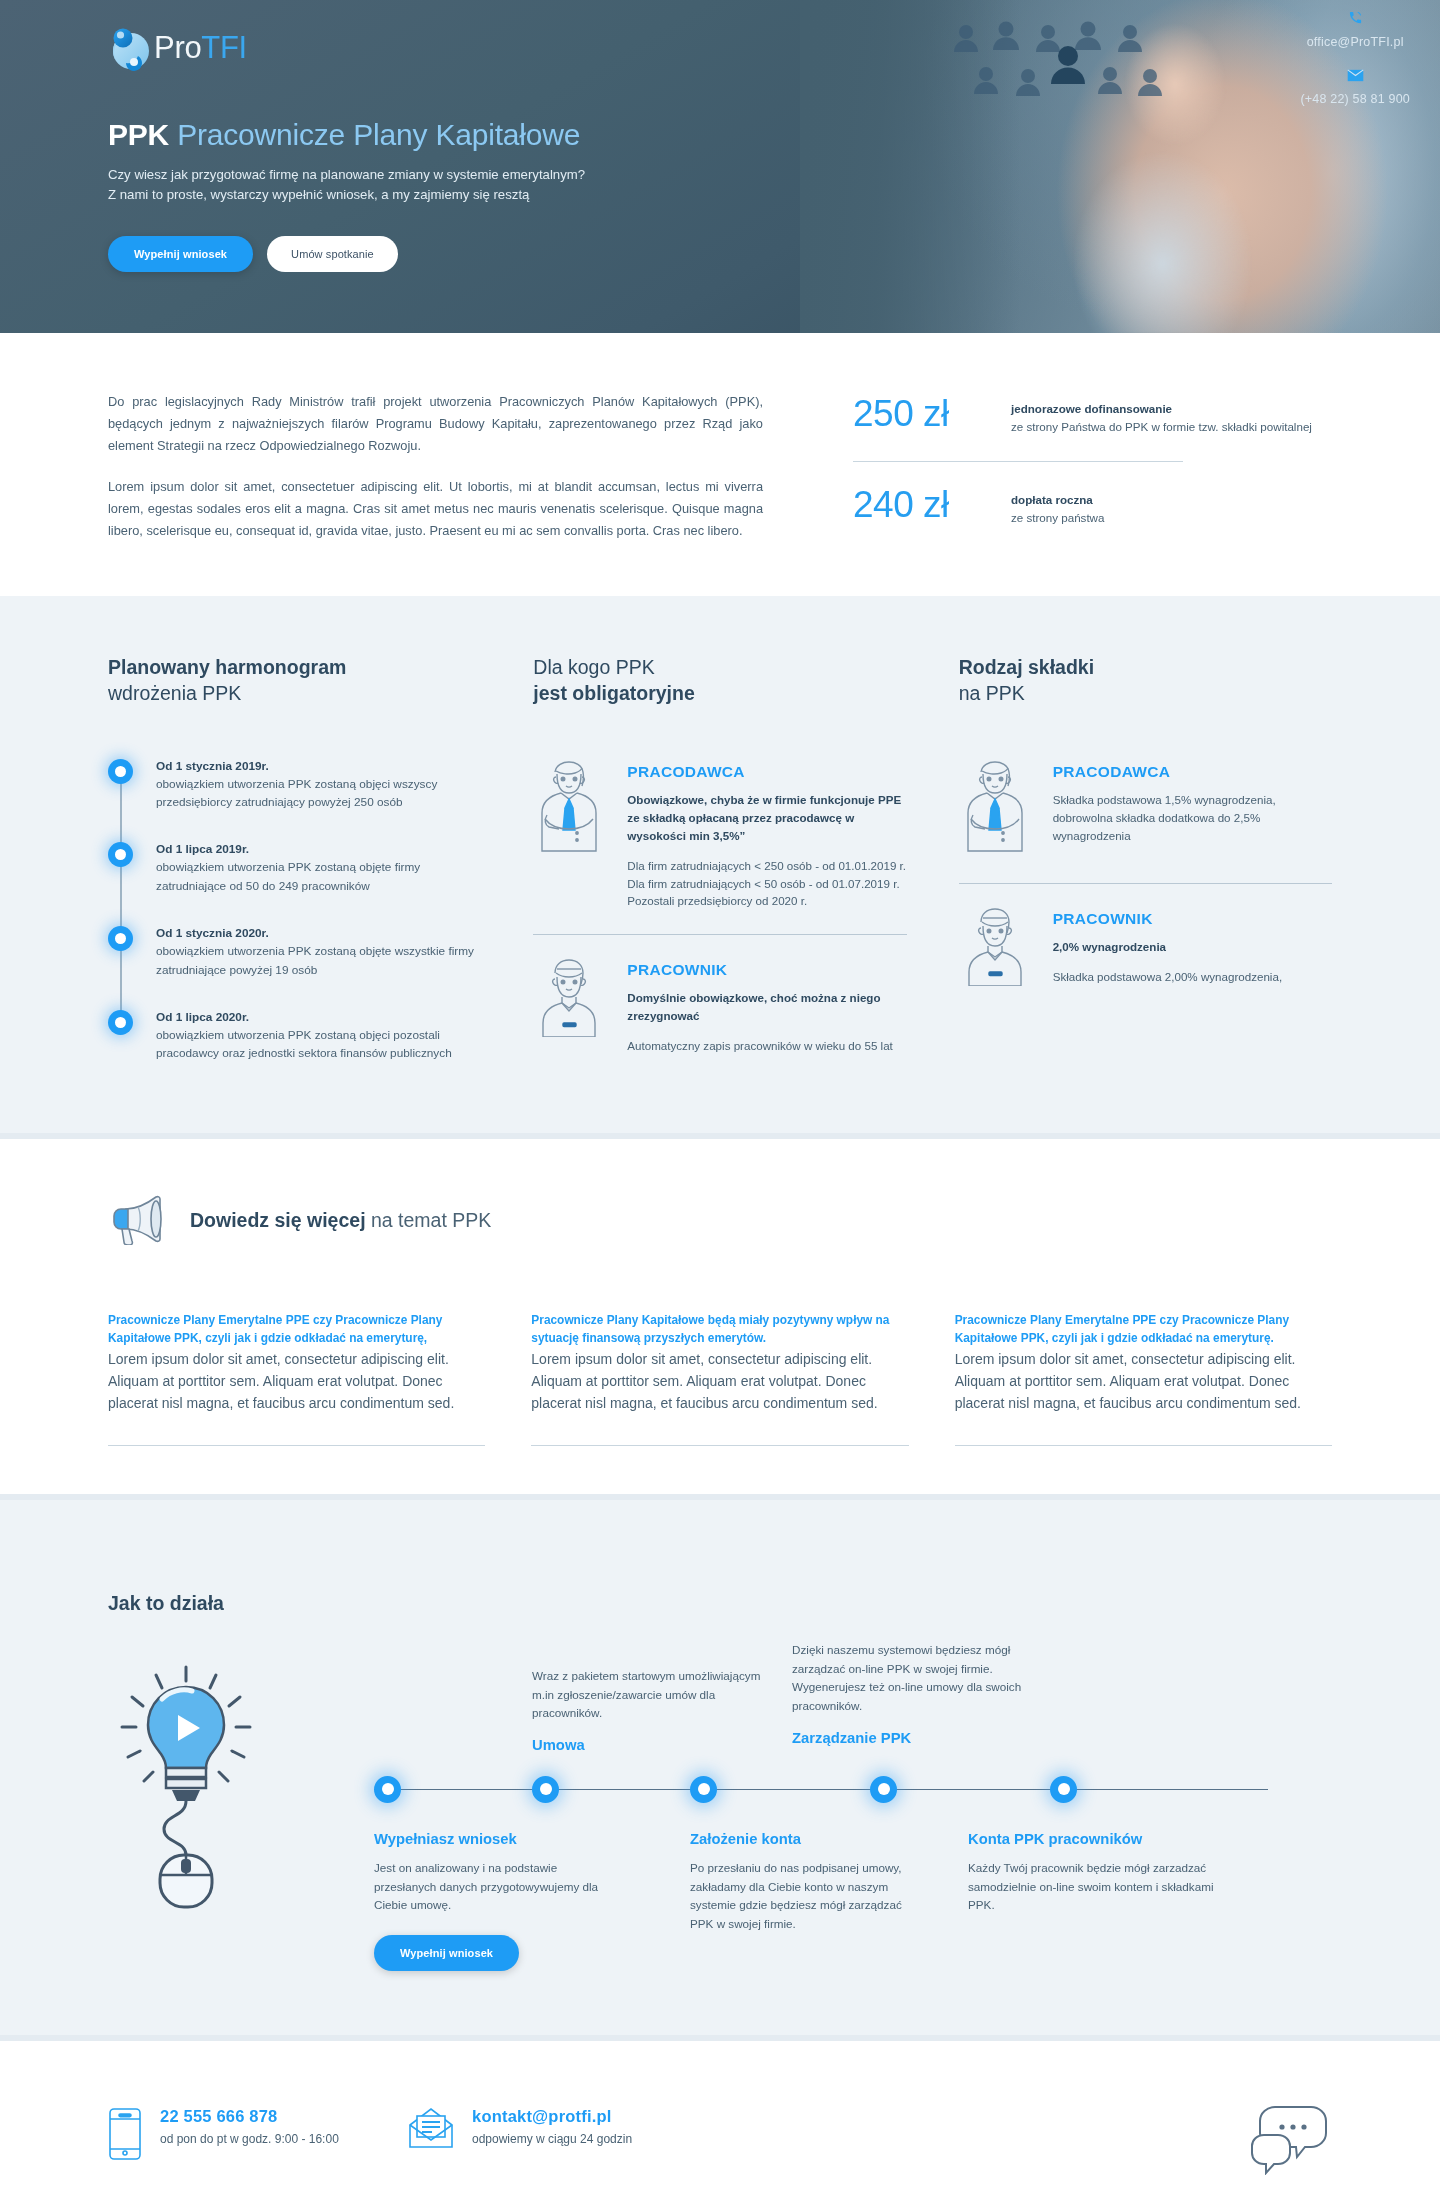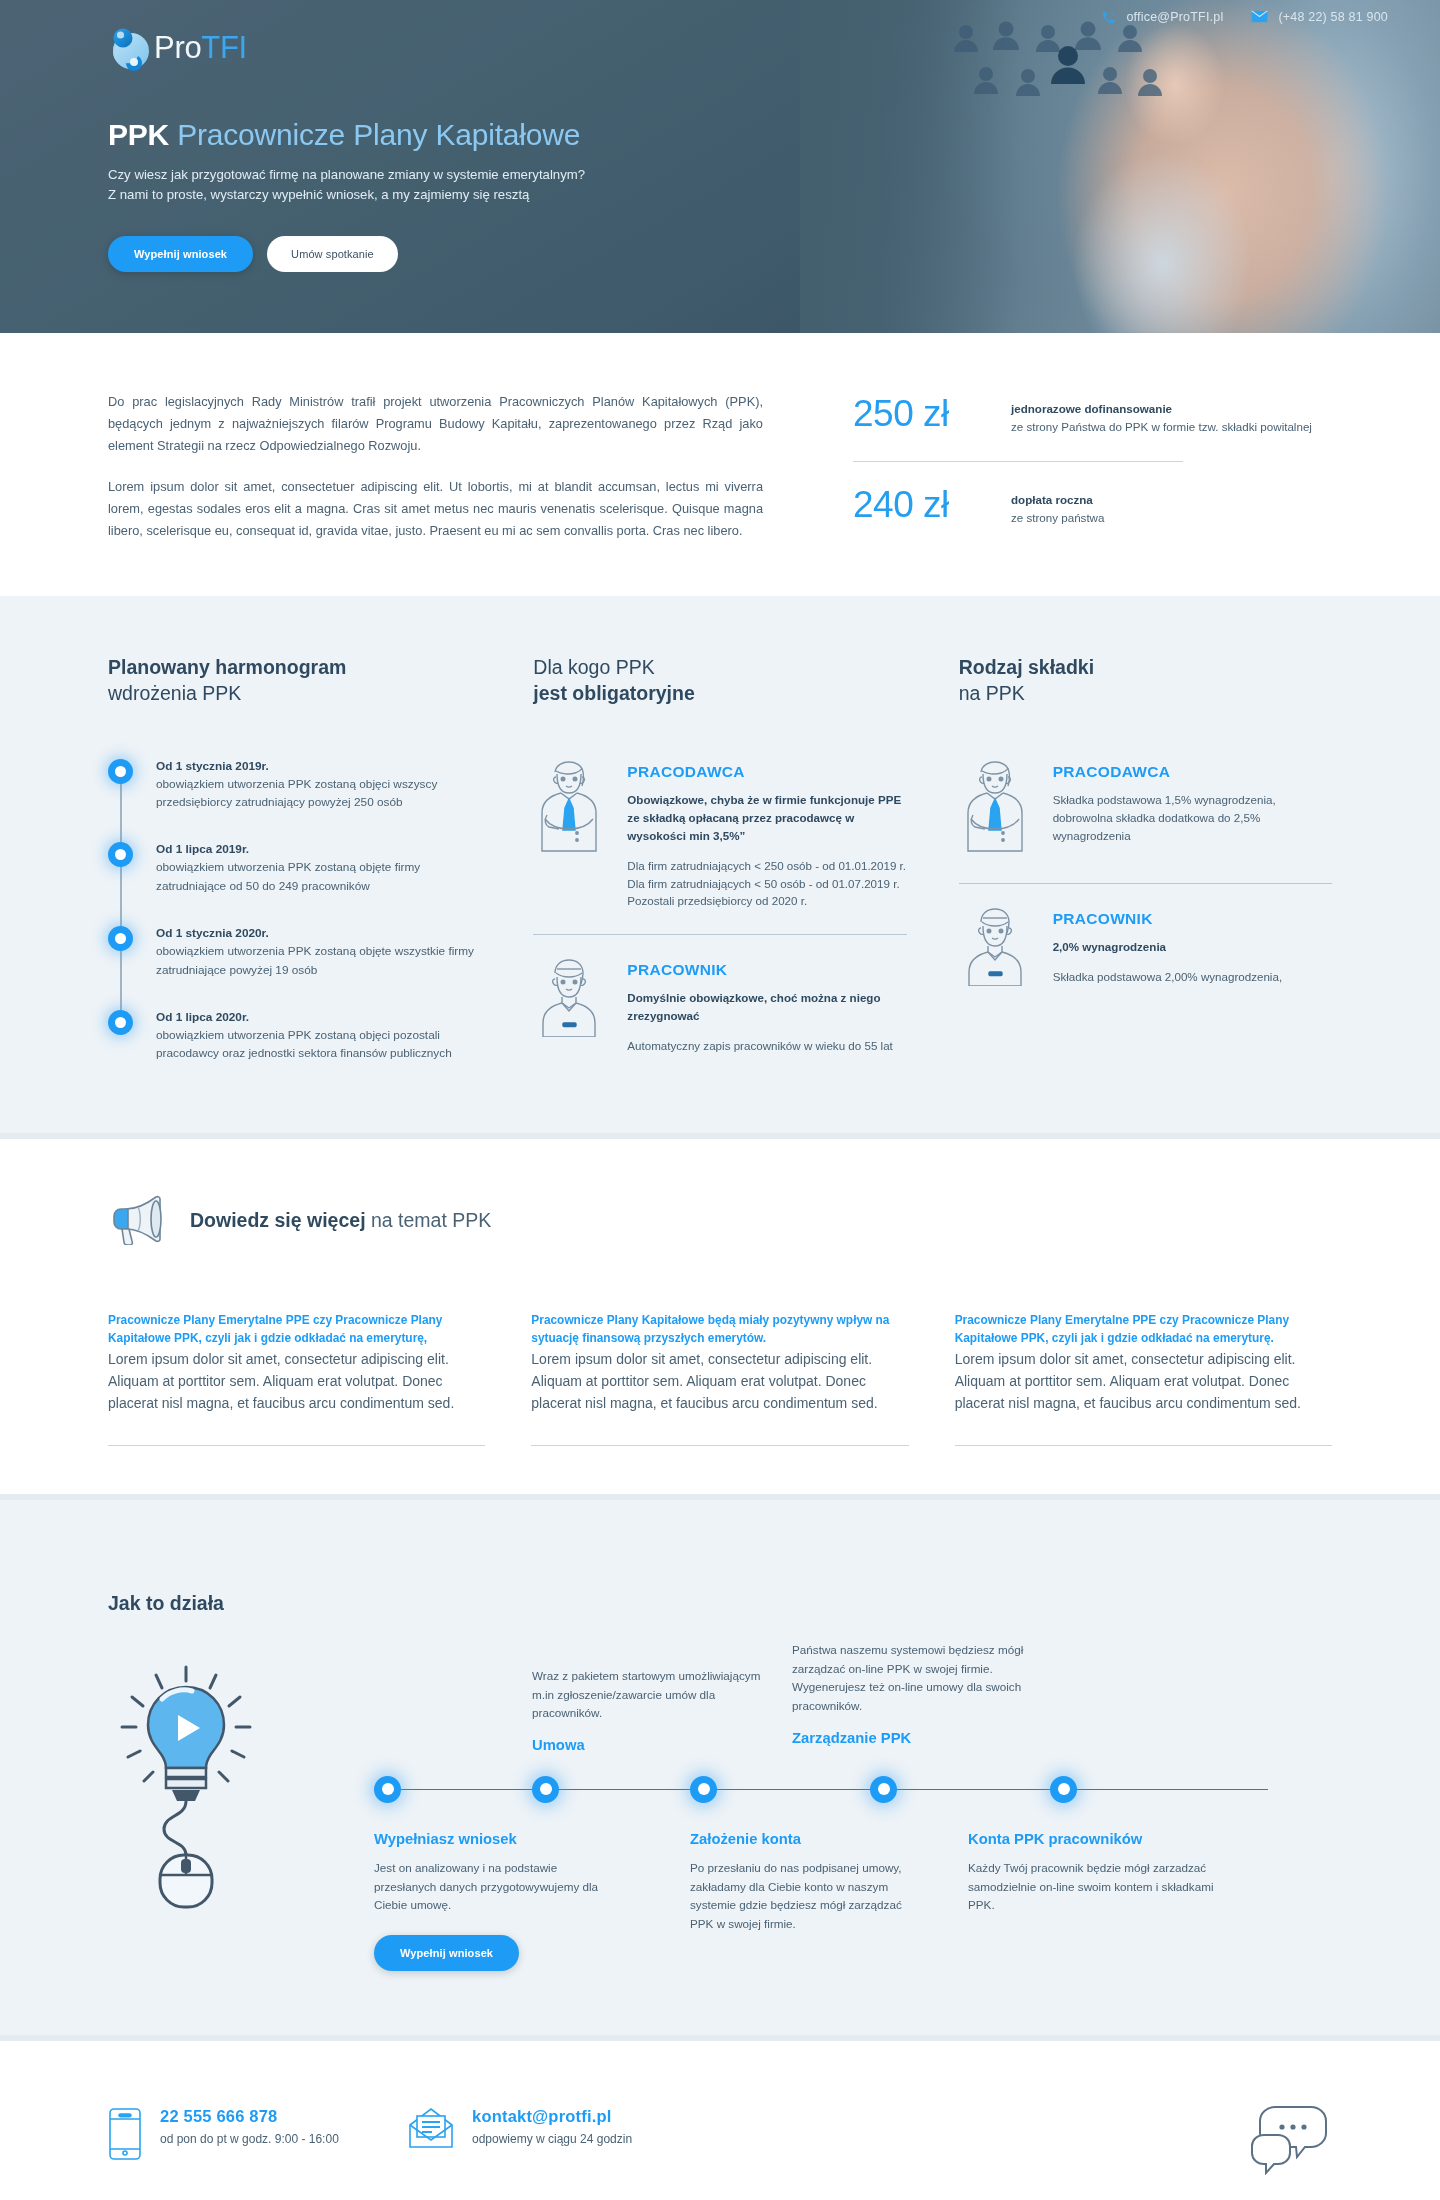--- a/index.html
+++ b/index.html
@@ -36,23 +36,23 @@
       radial-gradient(ellipse 70px 85px at 50% 22%, rgba(236,205,186,0.9), rgba(236,205,186,0) 72%),
       radial-gradient(ellipse 120px 150px at 45% 78%, rgba(205,222,234,0.85), rgba(205,222,234,0) 75%);
     filter: blur(1.5px);
   }
   .hero-people {
     position: absolute; right: 250px; top: 18px; width: 250px; height: 95px;
     opacity: .88;
   }
 
   .topbar {
-    position: absolute; top: 10px; right: 52px;
-    display: flex; align-items: flex-start; gap: 10px;
-    font-size: 12.5px; color: #d9e6ef; z-index: 6;
+    position: absolute; top: 10px; right: 30px;
+    display: flex; align-items: center; gap: 10px;
+    font-size: 12.5px; color: #d9e6ef; z-index: 6; flex-direction: column;
   }
   .topbar .ico { display: inline-flex; align-items: center; }
   .topbar .txt { letter-spacing: .2px; }
   .topbar .sep { width: 8px; }
 
   .logo-wrap {
     position: absolute; left: 108px; top: 24px;
     display: flex; align-items: center; z-index: 6;
   }
   .logo-mark { width: 46px; height: 48px; position: relative; }
@@ -546,21 +546,21 @@
         </div>
         <div class="step above" style="left:244px">
           <div class="step-p" style="margin-top:0">Wraz z pakietem startowym umożliwiającym m.in zgłoszenie/zawarcie umów dla pracowników.</div>
           <div class="step-t">Umowa</div>
         </div>
         <div class="step below" style="left:402px">
           <div class="step-t">Założenie konta</div>
           <div class="step-p">Po przesłaniu do nas podpisanej umowy, zakładamy dla Ciebie konto w naszym systemie gdzie będziesz mógł zarządzać PPK w swojej firmie.</div>
         </div>
         <div class="step above" style="left:504px;width:265px;top:-4px">
-          <div class="step-p" style="margin-top:0">Państwa naszemu systemowi będziesz mógł zarządzać on-line PPK w swojej firmie. Wygenerujesz też on-line umowy dla swoich pracowników.</div>
+          <div class="step-p" style="margin-top:0">Dzięki naszemu systemowi będziesz mógł zarządzać on-line PPK w swojej firmie. Wygenerujesz też on-line umowy dla swoich pracowników.</div>
           <div class="step-t">Zarządzanie PPK</div>
         </div>
         <div class="step below" style="left:680px;width:250px">
           <div class="step-t">Konta PPK pracowników</div>
           <div class="step-p">Każdy Twój pracownik będzie mógł zarzadzać samodzielnie on-line swoim kontem i składkami PPK.</div>
         </div>
 
         <button class="btn btn-primary wbtn">Wypełnij wniosek</button>
       </div>
     </div>

